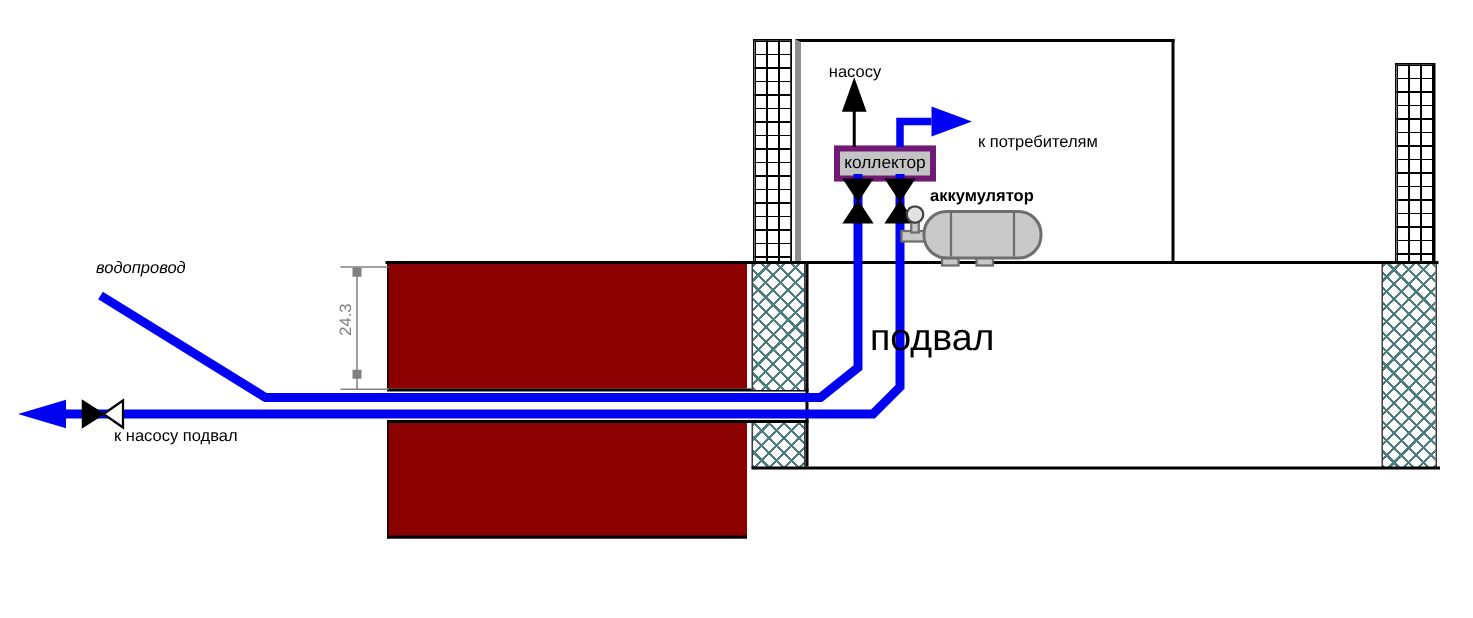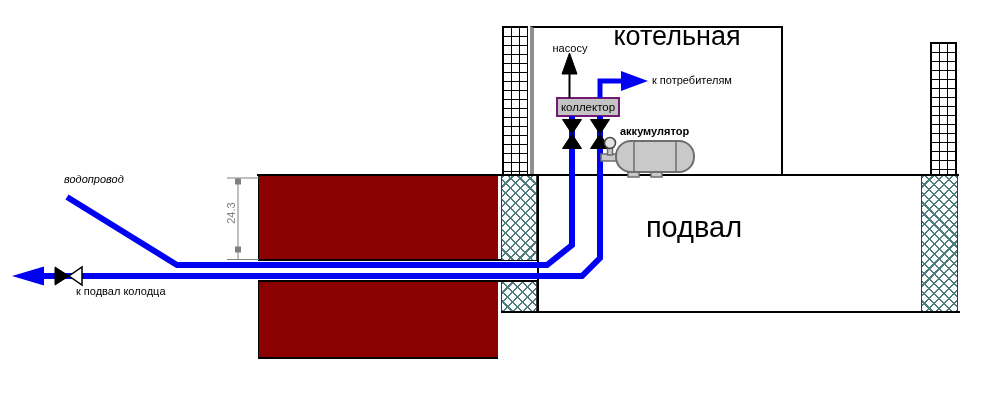--- a/index.html
+++ b/index.html
@@ -43,37 +43,37 @@
     left:530px; top:26px; width:253px; height:149px; box-sizing:border-box;
     background:#fff; border-top:2px solid #000; border-right:2px solid #000;
     border-left:4px solid #8e8e8e; z-index:4;
   }
   .floor-line    { left:257px; top:174px; width:702px; height:2px; background:#000; z-index:5; }
   .basement-bottom { left:501px; top:311px; width:459px; height:2px; background:#000; z-index:5; }
   .wall-line     { left:537px; top:176px; width:2px; height:135px; background:#000; z-index:6; }
 
   .collector-box {
     left:556px; top:97px; width:60px; height:16px; box-sizing:content-box;
-    background:#c4c4c4; border:2px solid #701a75; z-index:7;
+    background:#c4c4c4; border:4px solid #701a75; z-index:7;
     text-align:center; font-size:11.5px; line-height:16px; z-index:7;
   }
 
   .overlay { position:absolute; left:0; top:0; z-index:8; }
   .pipe   { fill:none; stroke:var(--pipe,#0202f2); stroke-width:6; }
   .pipe-thin { fill:none; stroke:var(--pipe,#0202f2); stroke-width:5; }
   .fill-pipe { fill:var(--pipe,#0202f2); stroke:none; }
   .blk { fill:#000; stroke:#000; stroke-width:1; }
   .equip { fill:var(--equipment_fill,#c9c9c9); stroke:#6e6e6e; stroke-width:1.5; }
   .dim-stroke { stroke:var(--dimension,#808080); stroke-width:1; fill:var(--dimension,#808080); }
 
   
   .lbl-title     { left:597px; top:22px;  width:160px; text-align:center; font-size:27px; z-index:9; }
-  .lbl-podval    { left:628px; top:212px; width:132px; text-align:center; font-size:29px; z-index:9; }
+  .lbl-podval    { left:580px; top:212px; width:132px; text-align:left; font-size:25px; z-index:9; }
   .lbl-kotel     { left:549px; top:42px;  width:42px;  text-align:center; z-index:9; }
-  .lbl-consumers { left:652px; top:74px;  z-index:9; }
+  .lbl-consumers { left:652px; top:89px;  z-index:9; }
   .lbl-akkum     { left:620px; top:125px; z-index:9;font-weight:bold; }
   .lbl-vodoprovod{ left:64px;  top:173px; z-index:9;font-style:italic; }
   .lbl-pump      { left:76px;  top:285px; z-index:9; }
   .lbl-dim {
     left:212px; top:207px; width:38px; text-align:center; font-size:11px;
     color:var(--dimension,#808080); transform:rotate(-90deg); z-index:9;
   }
 </style>
 </head>
 <body>
@@ -139,21 +139,20 @@
 
     <g>
       <line class="dim-stroke" x1="227" y1="178" x2="259" y2="178"></line>
       <line class="dim-stroke" x1="227" y1="259.5" x2="259" y2="259.5"></line>
       <line class="dim-stroke" x1="238" y1="178" x2="238" y2="259.5"></line>
       <rect class="dim-stroke" x="235.5" y="179" width="5" height="5"></rect>
       <rect class="dim-stroke" x="235.5" y="247" width="5" height="5"></rect>
     </g>
   </svg>
 
-  <div class="lbl lbl-title">котельная</div>
   <div class="lbl lbl-podval">подвал</div>
   <div class="lbl lbl-kotel">насосу</div>
   <div class="lbl lbl-consumers">к потребителям</div>
   <div class="lbl lbl-akkum">аккумулятор</div>
   <div class="lbl lbl-vodoprovod">водопровод</div>
-  <div class="lbl lbl-pump">к подвал колодца</div>
+  <div class="lbl lbl-pump">к насосу подвал</div>
   <div class="lbl lbl-dim">24.3</div>
 </div>
 
 </body></html>

